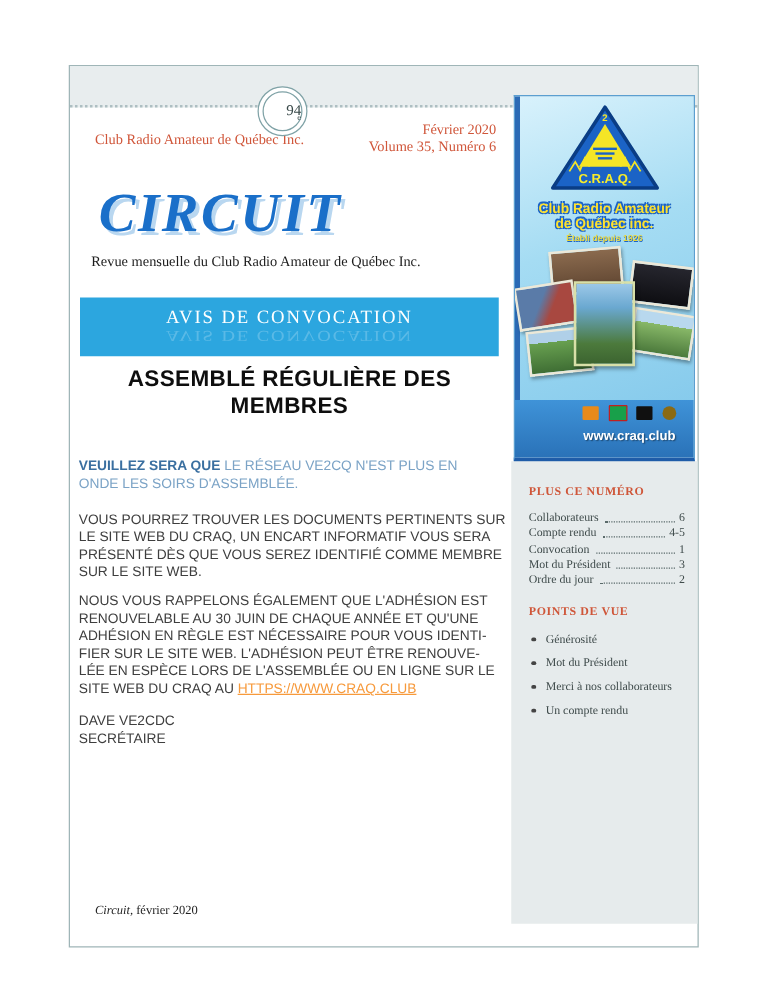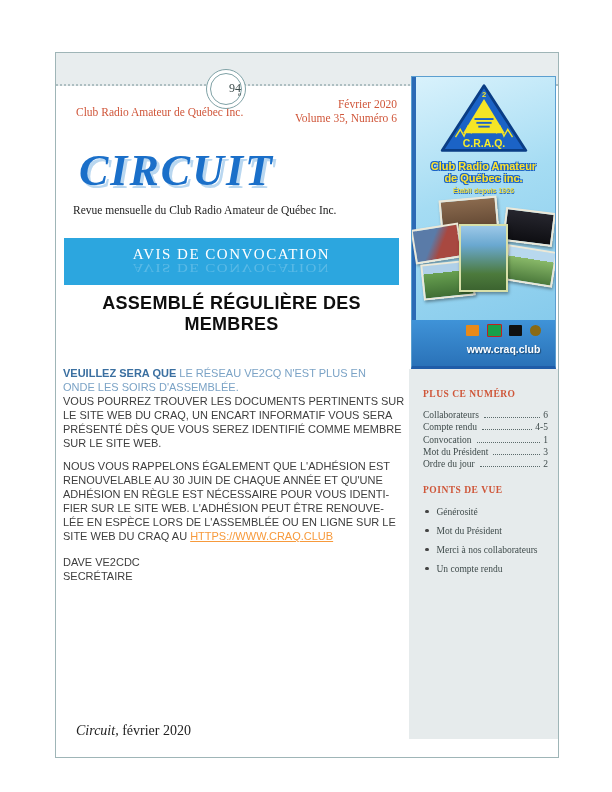--- a/index.html
+++ b/index.html
@@ -28,27 +28,27 @@
   .banner-label{margin-top:8px;text-align:center;font-family:"Liberation Serif",serif;
          font-size:15px;letter-spacing:1.5px;color:#ffffff;}
   .banner-reflection{text-align:center;font-family:"Liberation Serif",serif;font-size:15px;
          letter-spacing:1.5px;color:#ffffff;opacity:.22;transform:scaleY(-.8);margin-top:-4px;}
   .heading{position:absolute;left:8px;top:240px;width:335px;text-align:center;
          font-size:18px;font-weight:bold;line-height:21px;color:#0e0e0e;letter-spacing:.3px;}
   .pre{white-space:pre-line;}
   .bodycol{position:absolute;left:7px;top:296px;width:348px;font-size:11px;line-height:14px;
          color:#3e3e3e;}
   .bodycol p{margin:0 0 0 0;}
-  .bodycol .m1{margin-top:17px;} .bodycol .m2{} .bodycol .m3{margin-top:9px;}
+  .bodycol .m1{margin-top:17px;} .bodycol .m2{margin-top:15px;} .bodycol .m3{margin-top:9px;}
   .bodycol .m4{margin-top:23px;} .bodycol .m5{margin-top:12px;}
   .blue{color:#5d89ad;} .ul{text-decoration:underline;}
   .blue-bold{color:#3a6fa0;font-weight:bold;} .blue-light{color:#7ba3c6;}
   .link{color:#f79a3c;text-decoration:underline;cursor:pointer;}
   .footer{position:absolute;left:20px;top:670px;font-family:"Liberation Serif",serif;
-         font-size:14px;color:#222;}
+         font-size:10px;color:#222;}
   .footer-title{font-style:italic;}
   
   .poster{position:absolute;left:355px;top:23px;width:145px;height:293px;box-sizing:border-box;
          background:linear-gradient(160deg,#d9f2fc 0%,#a5dcf3 40%,#7ec6ea 100%);
          border:1px solid #5b9fd0;border-bottom:3px solid #1f5ca8;overflow:hidden;text-align:center;z-index:3;}
   .poster-edge{position:absolute;left:0;top:0;bottom:0;width:4px;background:#2b6ab5;}
   .logo{margin-top:5px;}
   .org{margin-top:-2px;font-size:11px;font-weight:bold;line-height:12px;color:#ffe22e;
        text-shadow:1px 1px 0 #1b63c6,-1px 1px 0 #1b63c6,1px -1px 0 #1b63c6,-1px -1px 0 #1b63c6;}
   .est{margin-top:3px;font-size:7px;font-weight:bold;color:#e8d53a;text-shadow:.5px .5px 0 #1b63c6;}

